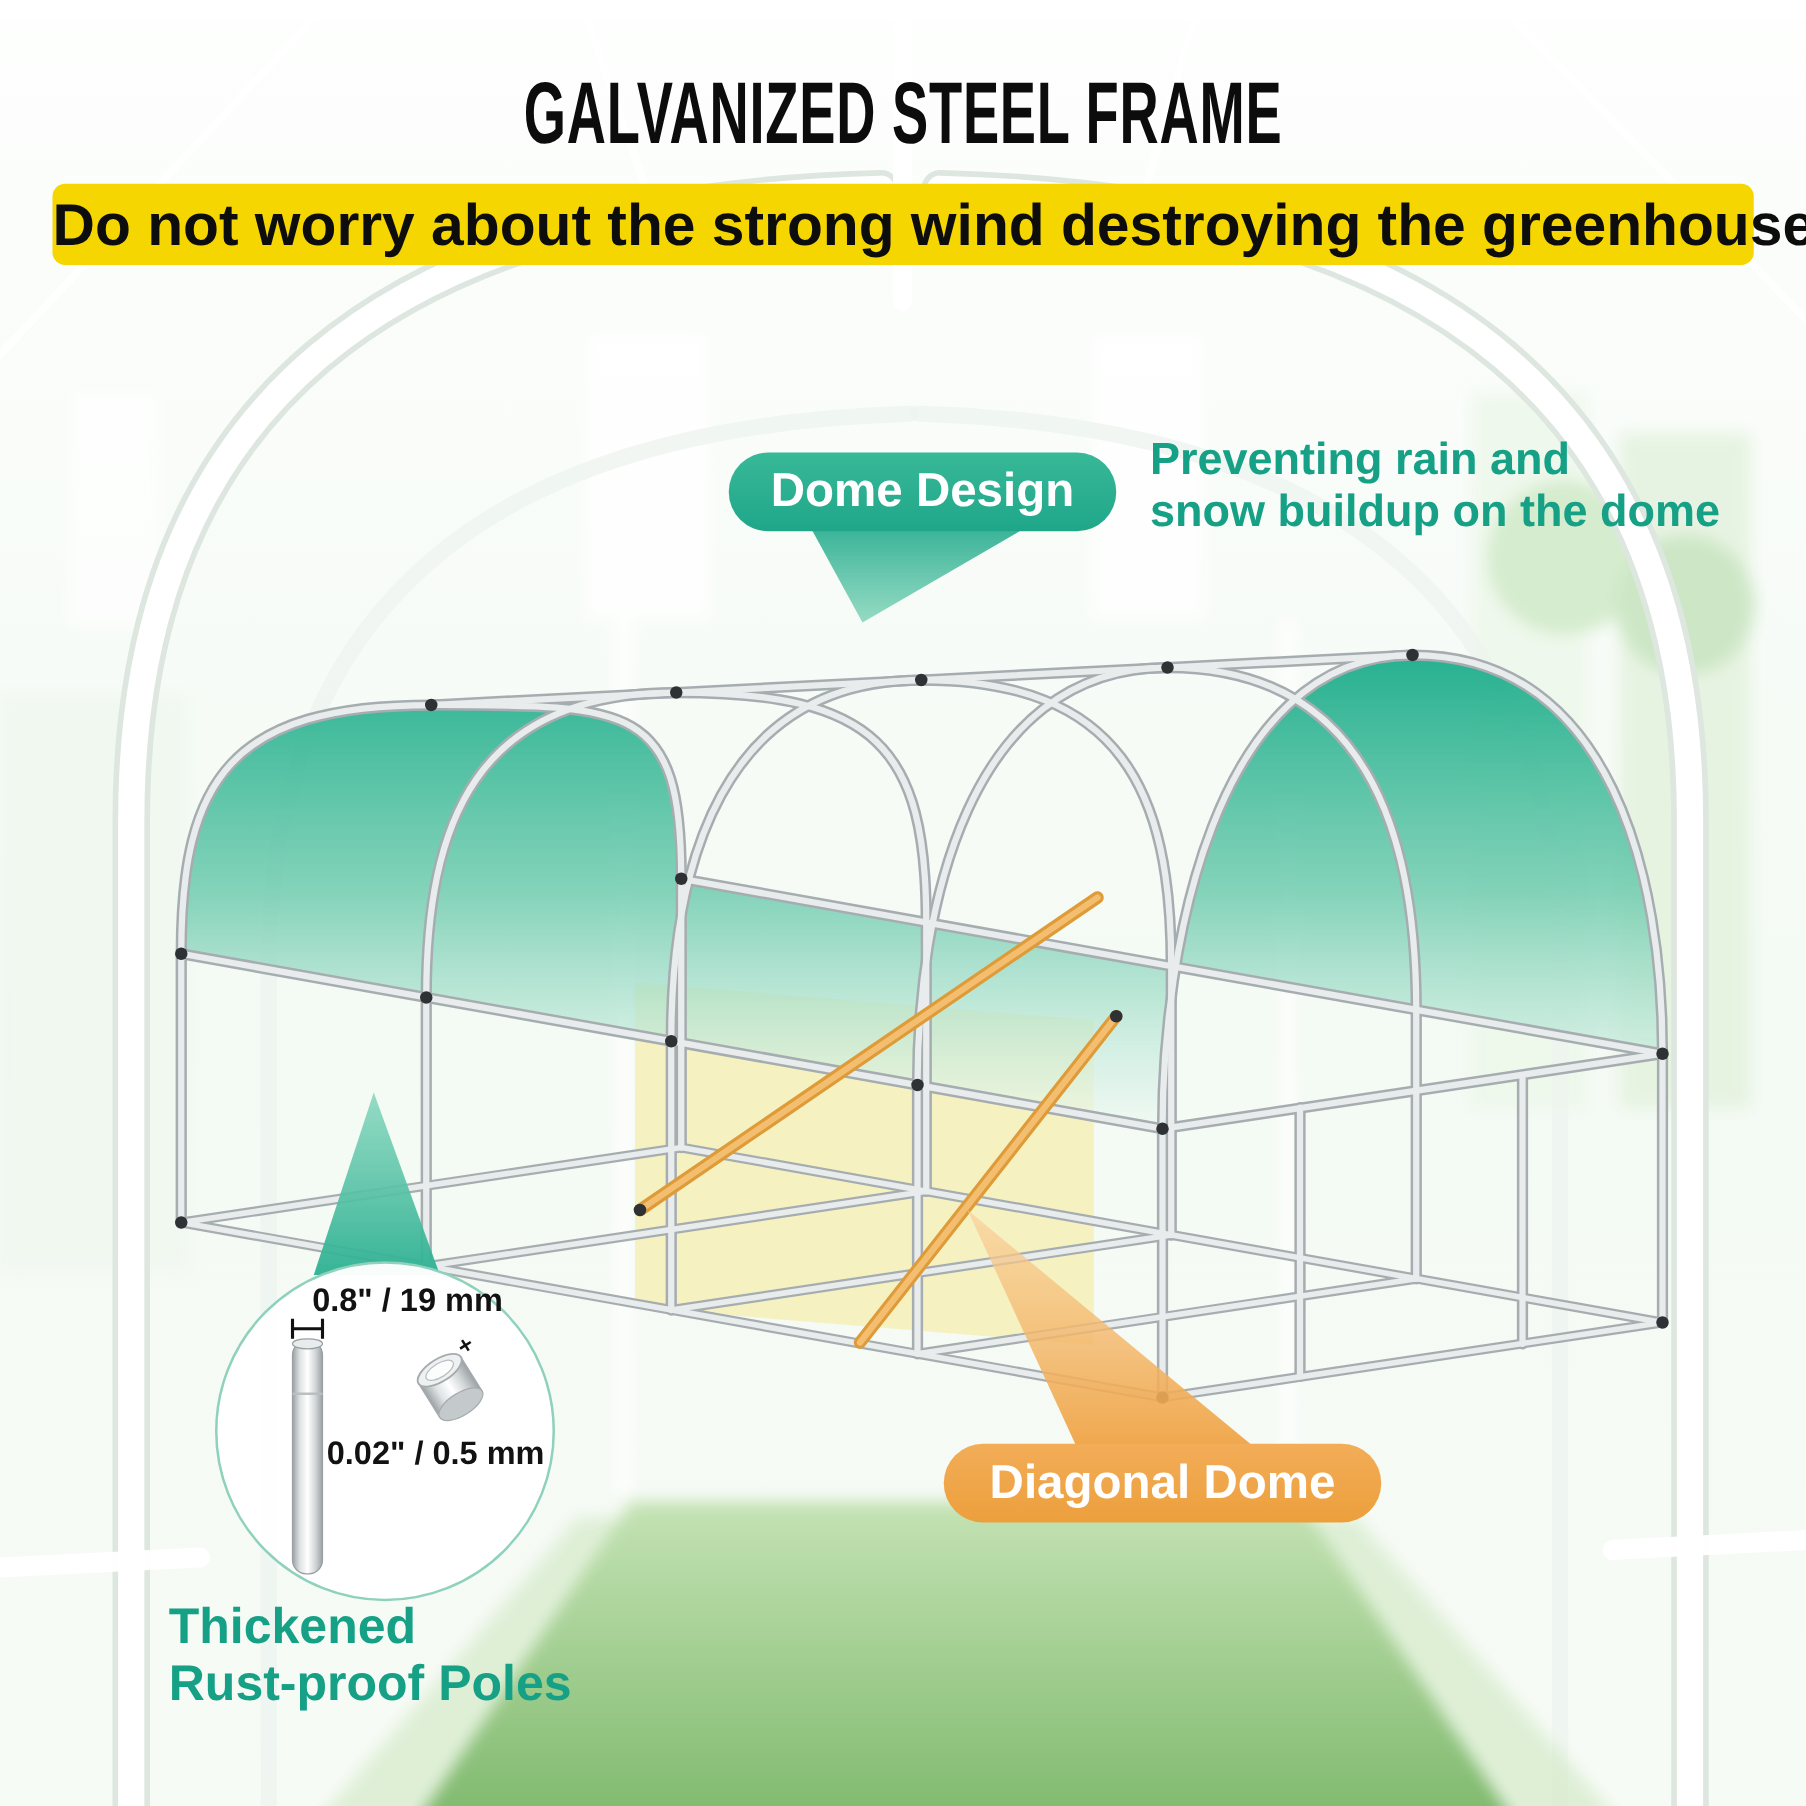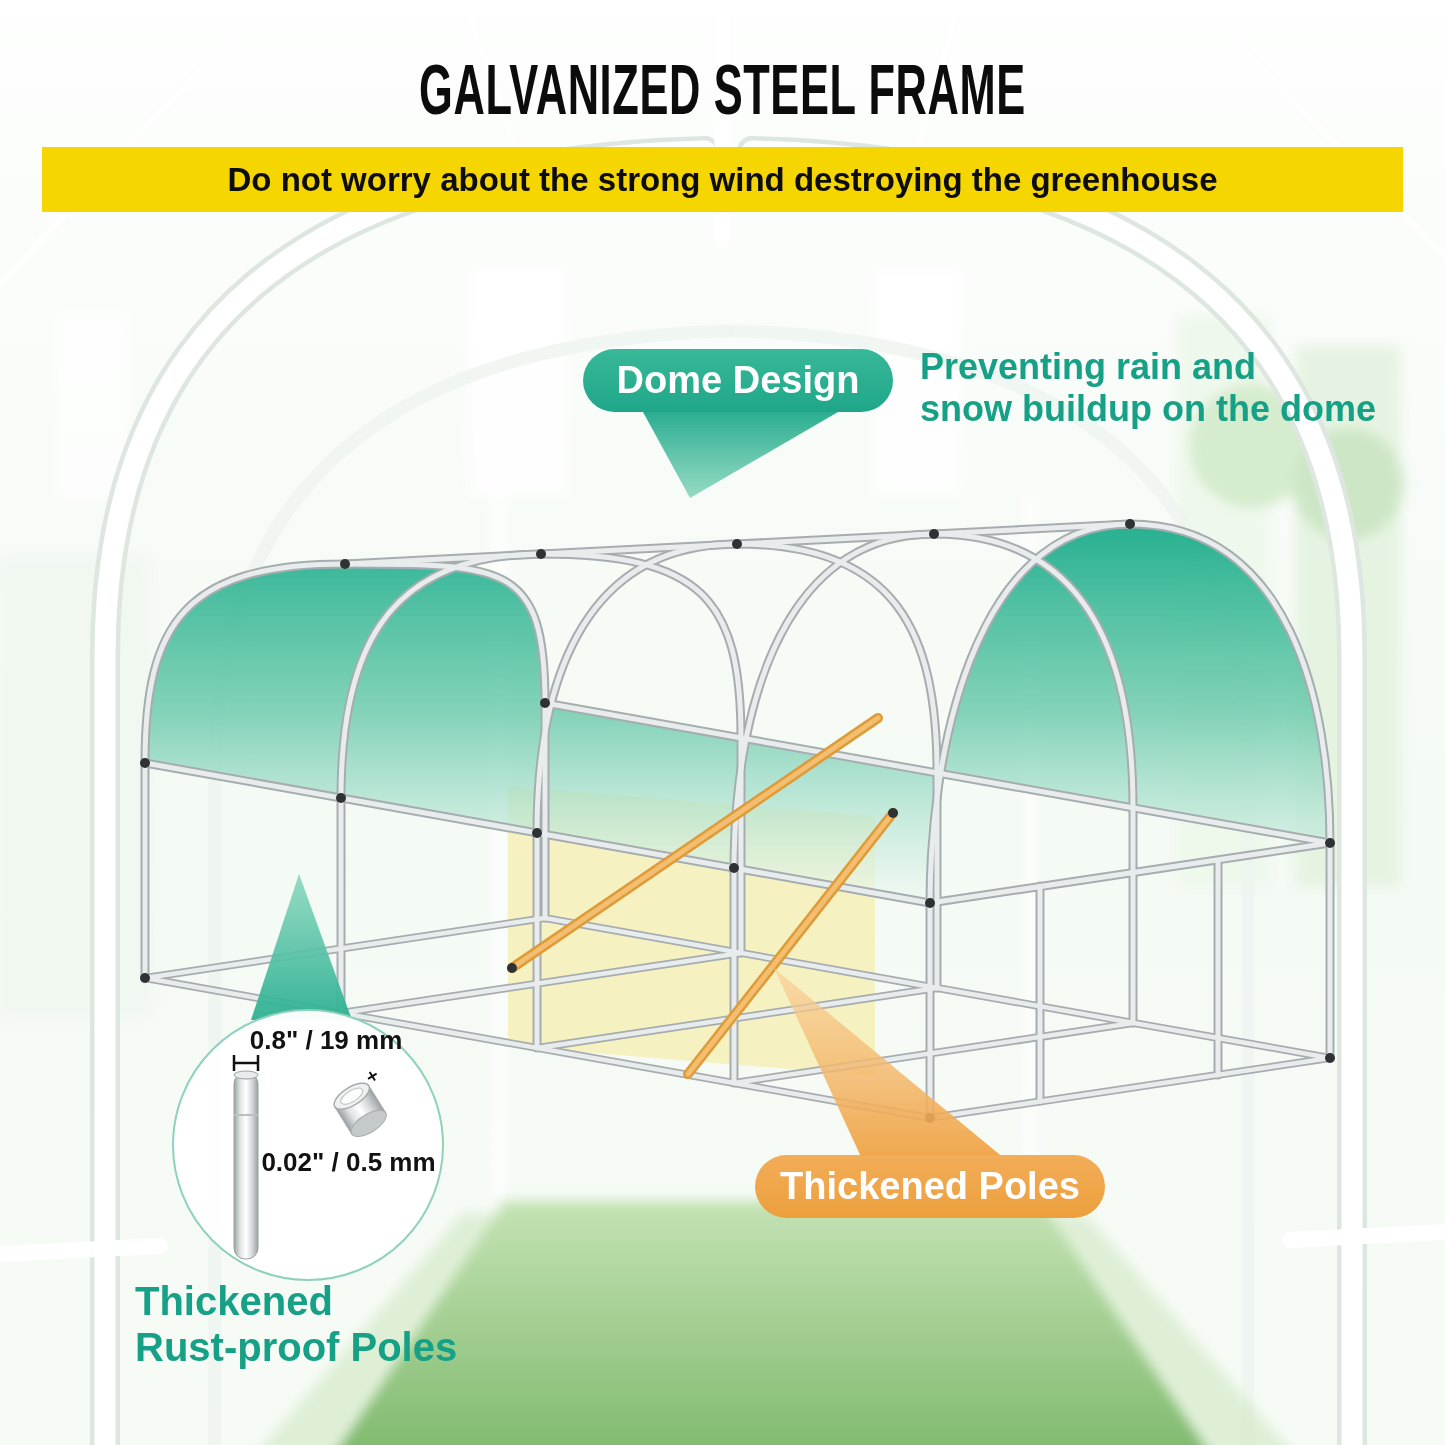--- a/index.html
+++ b/index.html
@@ -12,27 +12,27 @@
   .abs{position:absolute;}
   .preline{white-space:pre-line;}
   .page-title{
     left:0;top:34px;width:1445px;text-align:center;
     font-size:70px;font-weight:bold;color:#0c0c0c;letter-spacing:1px;
     transform:scaleX(0.62);transform-origin:50% 50%;white-space:nowrap;
   }
   .banner{
     left:42px;top:131px;width:1361px;height:65px;line-height:65px;
     background:#f6d600;text-align:center;color:#0d0d0d;
-    font-size:33px;font-weight:bold;white-space:nowrap;
+    font-size:47px;font-weight:bold;white-space:nowrap;border-radius:10px;
   }
   .pill{
     height:63px;line-height:63px;border-radius:40px;text-align:center;
     color:#ffffff;font-size:38px;font-weight:bold;
   }
-  .pill-dome{left:583px;top:333px;width:310px;background:linear-gradient(180deg,#38b998,#1fa689);}
+  .pill-dome{left:583px;top:346px;width:310px;background:linear-gradient(180deg,#38b998,#1fa689);}
   .pill-diag{left:755px;top:1139px;width:350px;background:linear-gradient(180deg,#f3ad58,#ec9f3c);}
   .teal-note{
     left:920px;top:330px;width:490px;text-align:left;
     color:#16a186;font-size:36px;font-weight:bold;line-height:1.18;
   }
   .pole-caption{
     left:135px;top:1262px;width:390px;
     color:#16a186;font-size:40px;font-weight:bold;line-height:1.16;
   }
   .detail-circle{
@@ -177,21 +177,21 @@
     <polygon points="862,1143 1005,1143 774,952" fill="url(#gradOrange)"></polygon>
   </svg>
 
   <div class="abs page-title">GALVANIZED STEEL FRAME</div>
   <div class="abs banner">Do not worry about the strong wind destroying the greenhouse</div>
 
   <div class="abs pill pill-dome">Dome Design</div>
   <div class="abs teal-note preline">Preventing rain and
 snow buildup on the dome</div>
 
-  <div class="abs pill pill-diag">Thickened Poles</div>
+  <div class="abs pill pill-diag">Diagonal Dome</div>
 
   <div class="abs detail-circle">
     <svg width="268" height="268" viewBox="0 0 268 268">
       <defs>
         <linearGradient id="poleG" x1="0" y1="0" x2="1" y2="0">
           <stop offset="0" stop-color="#9ba1a4"></stop>
             <stop offset="0.25" stop-color="#dfe3e4"></stop>
           <stop offset="0.5" stop-color="#ffffff"></stop>
             <stop offset="0.75" stop-color="#d4d8d9"></stop>
           <stop offset="1" stop-color="#9ba1a4"></stop>

